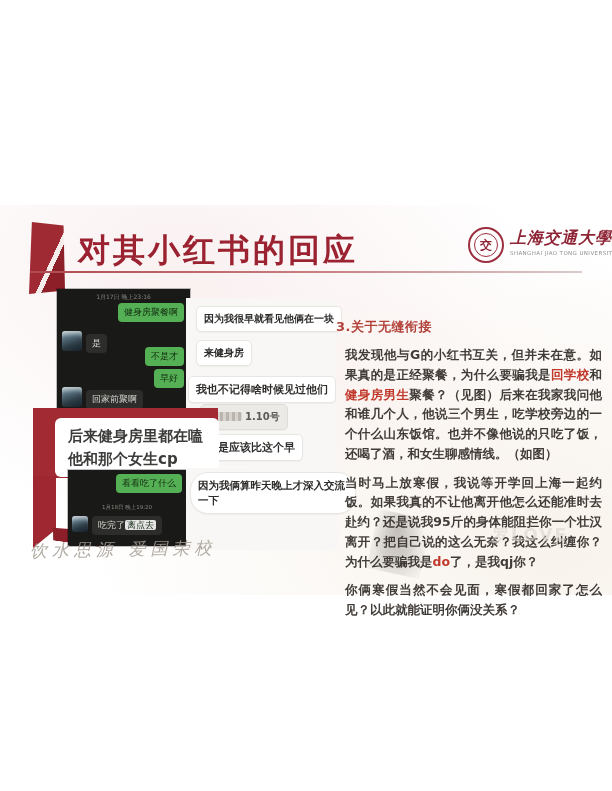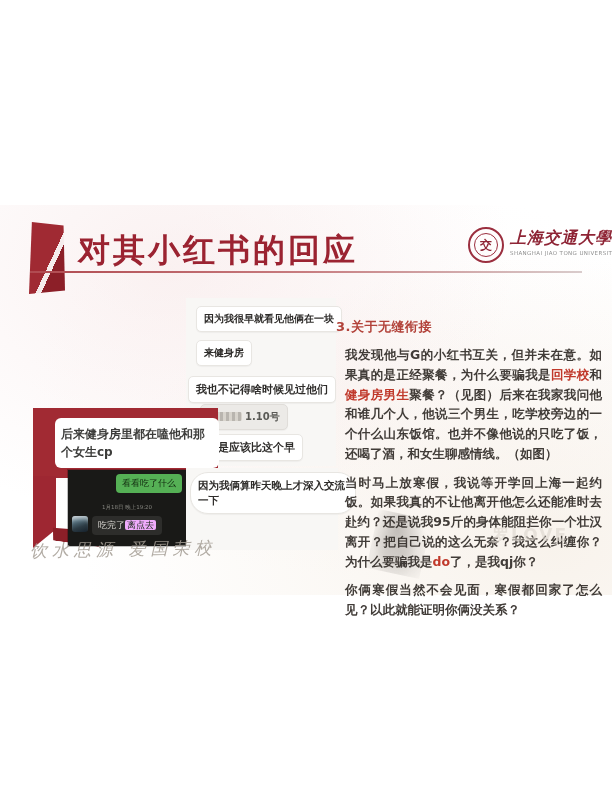--- a/index.html
+++ b/index.html
@@ -40,21 +40,21 @@
   .chat1 { left:57px; top:289px; width:133px; height:131px; }
   .chat3 { left:68px; top:470px; width:118px; height:76px; }
   .ts { position:absolute; left:0; width:100%; text-align:center; font-size:6px; color:#85857f; white-space:nowrap; }
   .bub { position:absolute; font-size:9px; line-height:1.25; padding:4px 6px; border-radius:4px; white-space:nowrap; }
   .bub.green { background:#55b055; color:#12290f; }
   .bub.grey  { background:#2d2d2b; color:#d6d4cf; }
   .avatar { position:absolute; width:20px; height:20px; border-radius:3px;
     background:linear-gradient(160deg,#8fa3b0 0%,#55707e 30%,#2c3b44 65%,#15202a 100%);
     box-shadow:inset 0 6px 4px -3px rgba(255,255,255,0.55); }
   .avatar.small { width:16px; height:16px; }
-  .hl { background:#f0abfc; color:#0e230c; padding:0 2px; border-radius:2px; }
+  .hl { background:#e5e5e5; color:#0e230c; padding:0 2px; border-radius:2px; }
 
   
   .chat-light { position:absolute; background:#f8f7f5; }
   .chat2 { left:186px; top:298px; width:150px; height:168px; }
   .chat4 { left:186px; top:468px; width:152px; height:82px; }
   .lbub { position:absolute; background:#ffffff; border:1px solid #e8e6e2; border-radius:5px;
     padding:5px 7px; font-size:10px; color:#2e2c2a; font-weight:bold; white-space:nowrap;
     box-shadow:0 1px 1px rgba(0,0,0,0.04); }
   .lbub.big { font-size:11px; }
   .lbub.wrap { white-space:normal; line-height:1.45; }
@@ -64,21 +64,21 @@
                repeating-linear-gradient(0deg,rgba(255,255,255,0.4) 0 3px,rgba(0,0,0,0.08) 3px 6px);
     border-radius:2px; }
 
   
   .red-patch { position:absolute; left:33px; top:408px; width:185px; height:70px; background:#a12a33; }
   .red-band { position:absolute; left:33px; top:476px; width:23px; height:72px; background:#9e2732;
     clip-path:polygon(0 0,100% 0,100% 74%,0 100%); }
   .red-tail { position:absolute; left:52px; top:528px; width:52px; height:16px; background:#8c1f28;
     transform:rotate(8deg); clip-path:polygon(0 20%,100% 0,92% 100%,4% 100%); }
   .note-bub { position:absolute; left:55px; top:418px; width:164px; background:#ffffff; border-radius:6px;
-    padding:7px 6px; font-size:12px; font-weight:bold; color:#3c3c3a; line-height:1.5; }
+    padding:7px 13px; font-size:15px; font-weight:bold; color:#3c3c3a; line-height:1.5; }
 
   
   .content { position:absolute; left:336px; top:274px; width:266px;margin-top:44px; }
   .heading { font-size:13px; font-weight:bold; color:#b2423a; letter-spacing:0.5px; }
   .body-para { margin:9px 0 0 9px; font-size:12.5px; font-weight:bold; color:#413c38;
     line-height:1.58; text-align:justify; }
   .body-para .red { color:#c0392b; }
 
   
   .wm-left { position:absolute; left:30px; top:538px; font-size:17px; color:#a49d94; opacity:0.85;
@@ -104,20 +104,30 @@
   <div class="divider"></div>
 
   <div class="logo">
     <div class="seal">
       <div class="seal-inner">交</div>
     </div>
     <div class="logo-cn">上海交通大學</div>
     <div class="logo-en">SHANGHAI JIAO TONG UNIVERSITY</div>
   </div>
 
+  <div class="chat-dark chat1">
+    <div class="ts" style="top:4px;">1月17日 晚上23:16</div>
+    <div class="bub green" style="right:6px; top:14px;">健身房聚餐啊</div>
+    <div class="avatar" style="left:5px; top:42px;"></div>
+    <div class="bub grey" style="left:29px; top:45px;">是</div>
+    <div class="bub green" style="right:6px; top:58px;">不是才</div>
+    <div class="bub green" style="right:6px; top:80px;">早好</div>
+    <div class="avatar" style="left:5px; top:98px;"></div>
+    <div class="bub grey" style="left:29px; top:101px;">回家前聚啊</div>
+  </div>
 
   <div class="chat-light chat2">
     <div class="lbub" style="left:10px; top:8px;">因为我很早就看见他俩在一块</div>
     <div class="lbub" style="left:10px; top:42px;">来健身房</div>
     <div class="lbub big" style="left:2px; top:78px;">我也不记得啥时候见过他们</div>
     <div class="lbub greybg" style="left:14px; top:106px;"><span class="censor"></span><span>1.10号</span></div>
     <div class="lbub big" style="left:24px; top:136px;">是应该比这个早</div>
   </div>
 
   <div class="red-patch"></div>

